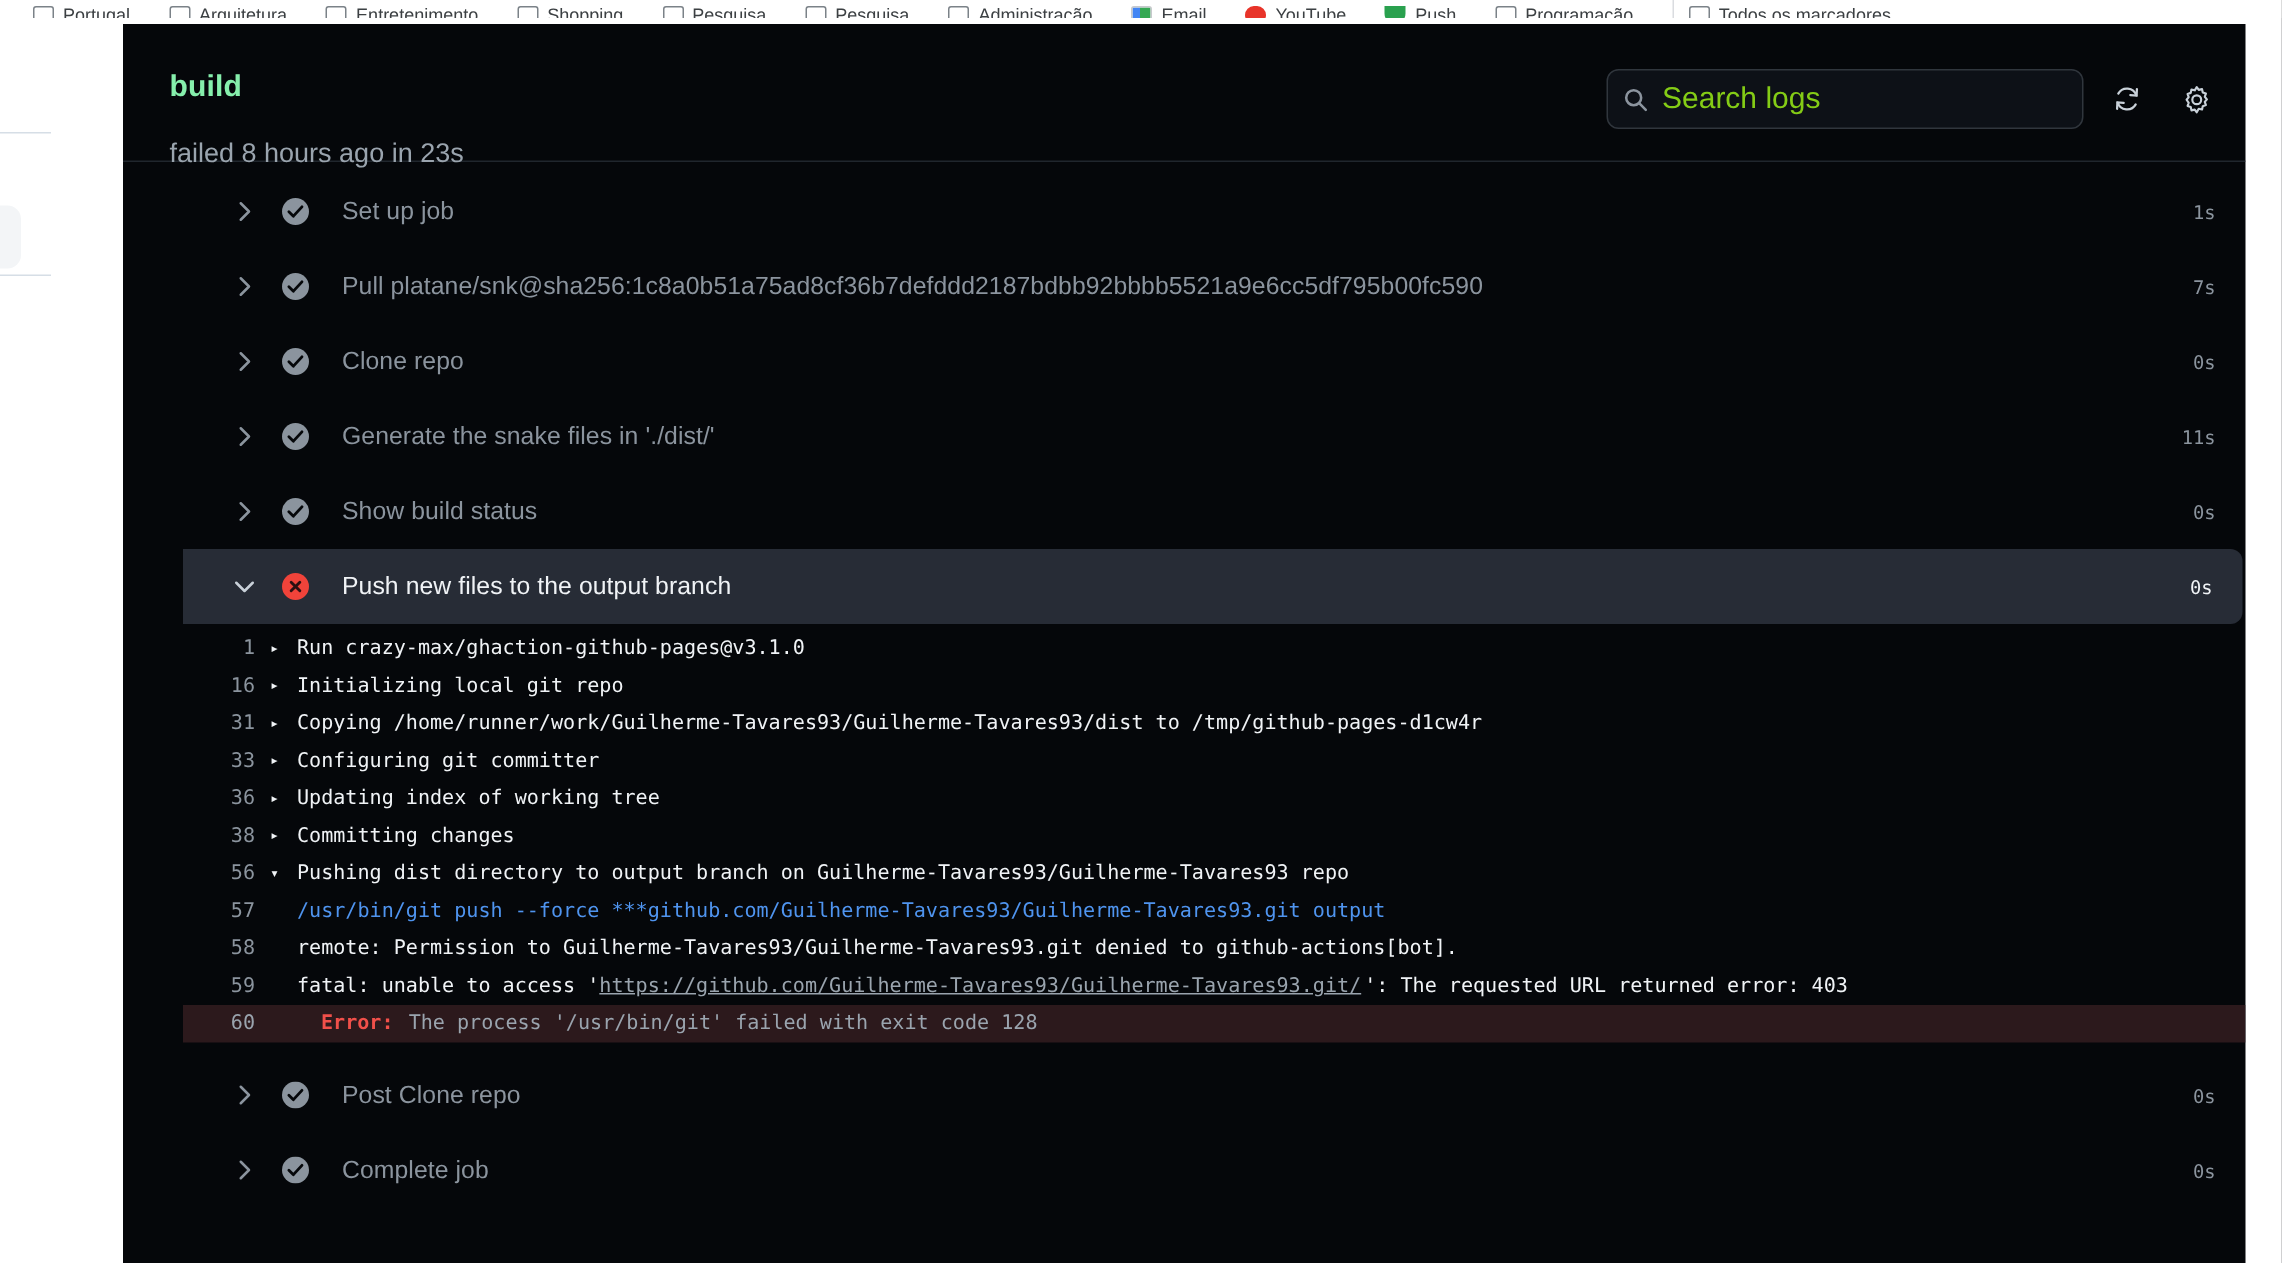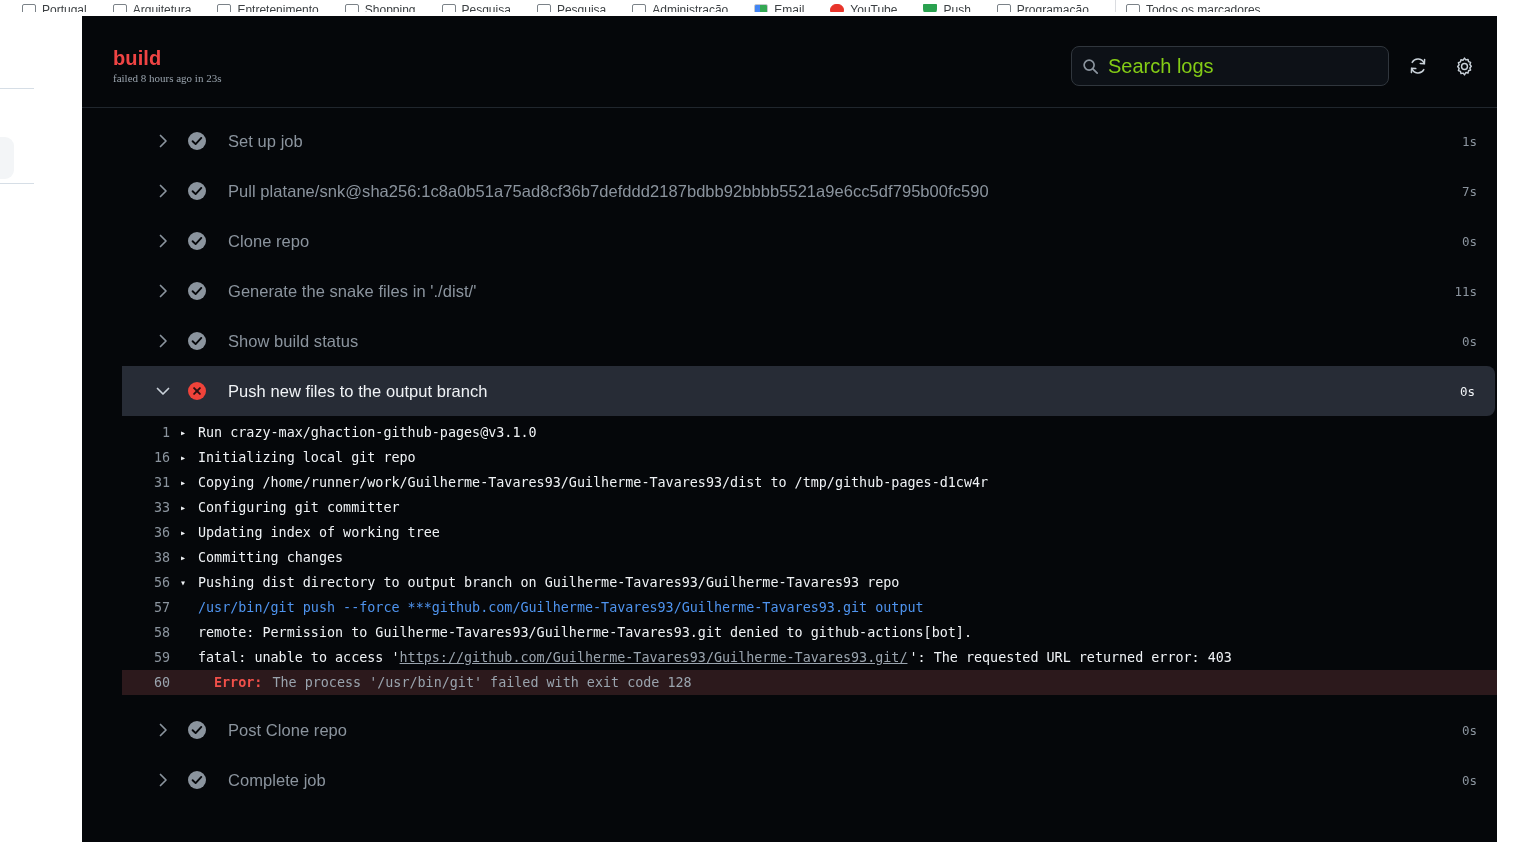--- a/index.html
+++ b/index.html
@@ -48,22 +48,22 @@
     overflow: hidden;
   }
 
   
   .panel-header {
     position: relative; height: 92px;
     border-bottom: 1px solid #20262d;
     display: flex; align-items: center;
   }
   .head-titles { position:absolute; left: 31px; top: 31px; }
-  .job-title { font-size: 20px; font-weight: bold; color:#ef4444; letter-spacing:.1px; }
-  .job-sub { font-size: 11px; color:#9aa4ae; margin-top: 2px; font-family: Liberation Serif, serif; }
+  .job-title { font-size: 20px; font-weight: bold; color:#86efac; letter-spacing:.1px; }
+  .job-sub { font-size: 18px; color:#9aa4ae; margin-top: 22px; }
 
   .head-tools { position:absolute; right: 16px; top: 30px; display:flex; align-items:center; gap: 12px; }
   .search-box {
     width: 318px; height: 40px; background:#0d1117;
     border:1px solid #30363d; border-radius: 8px;
     display:flex; align-items:center; padding: 0 10px; gap: 9px;
   }
   .search-box .ph { font-size: 20px; color:#84cc16; }
   .icon-btn { width: 34px; height: 34px; display:flex; align-items:center; justify-content:center;
               border-radius: 6px; background: transparent; }

